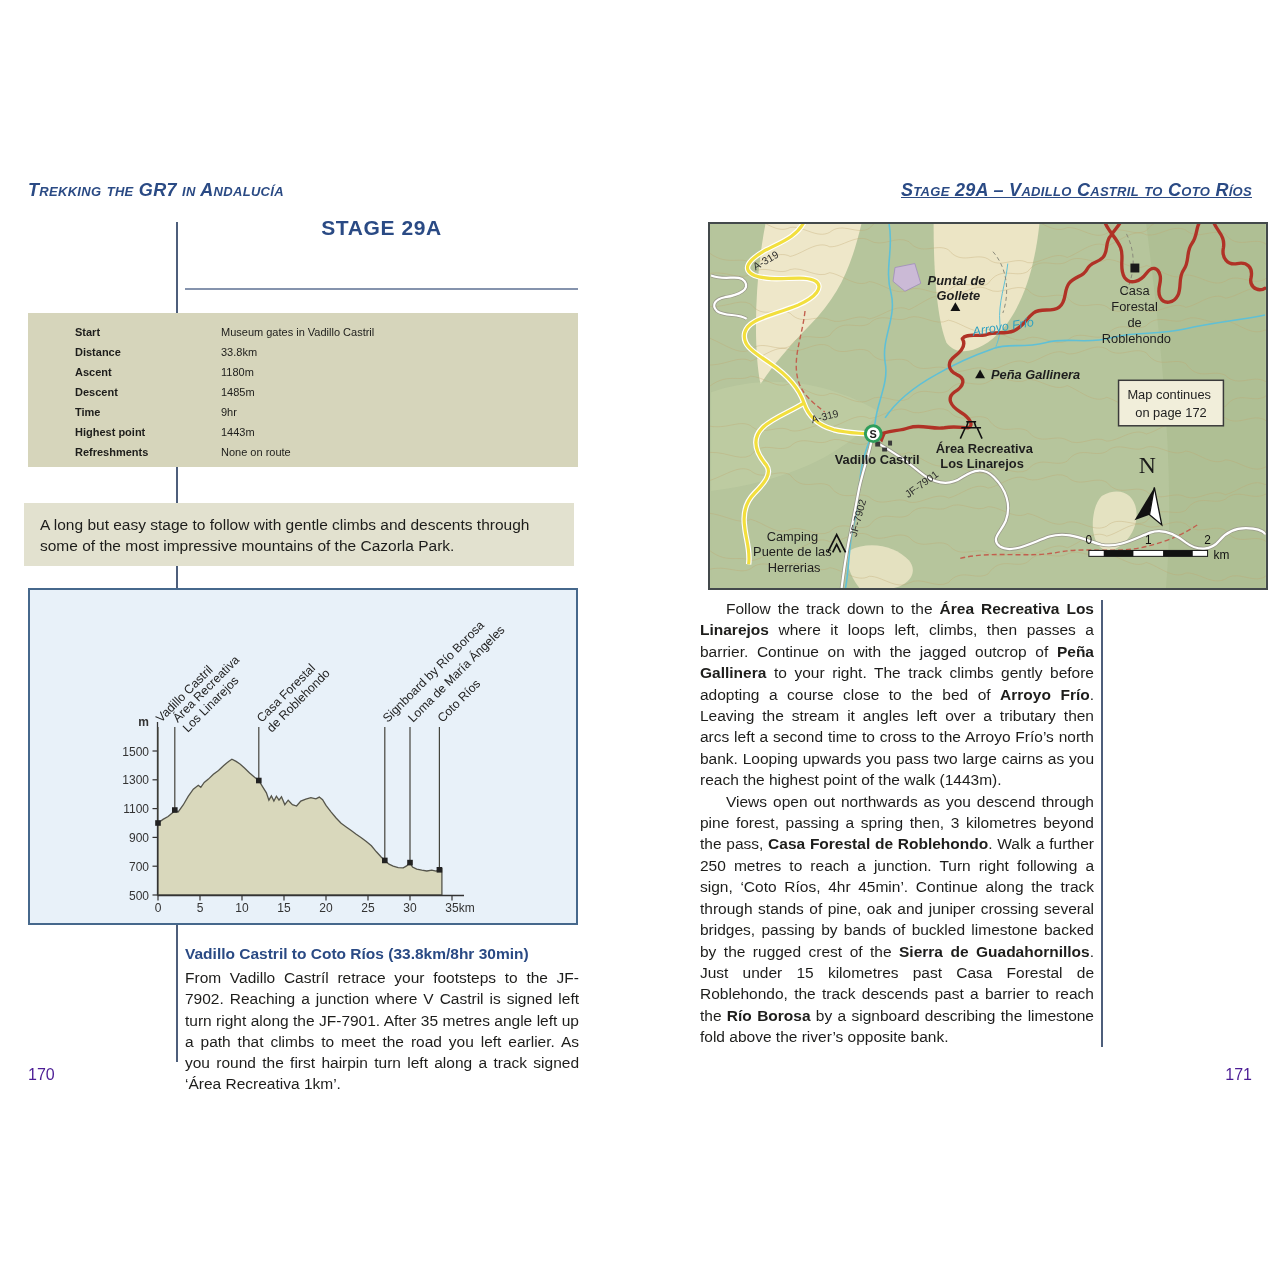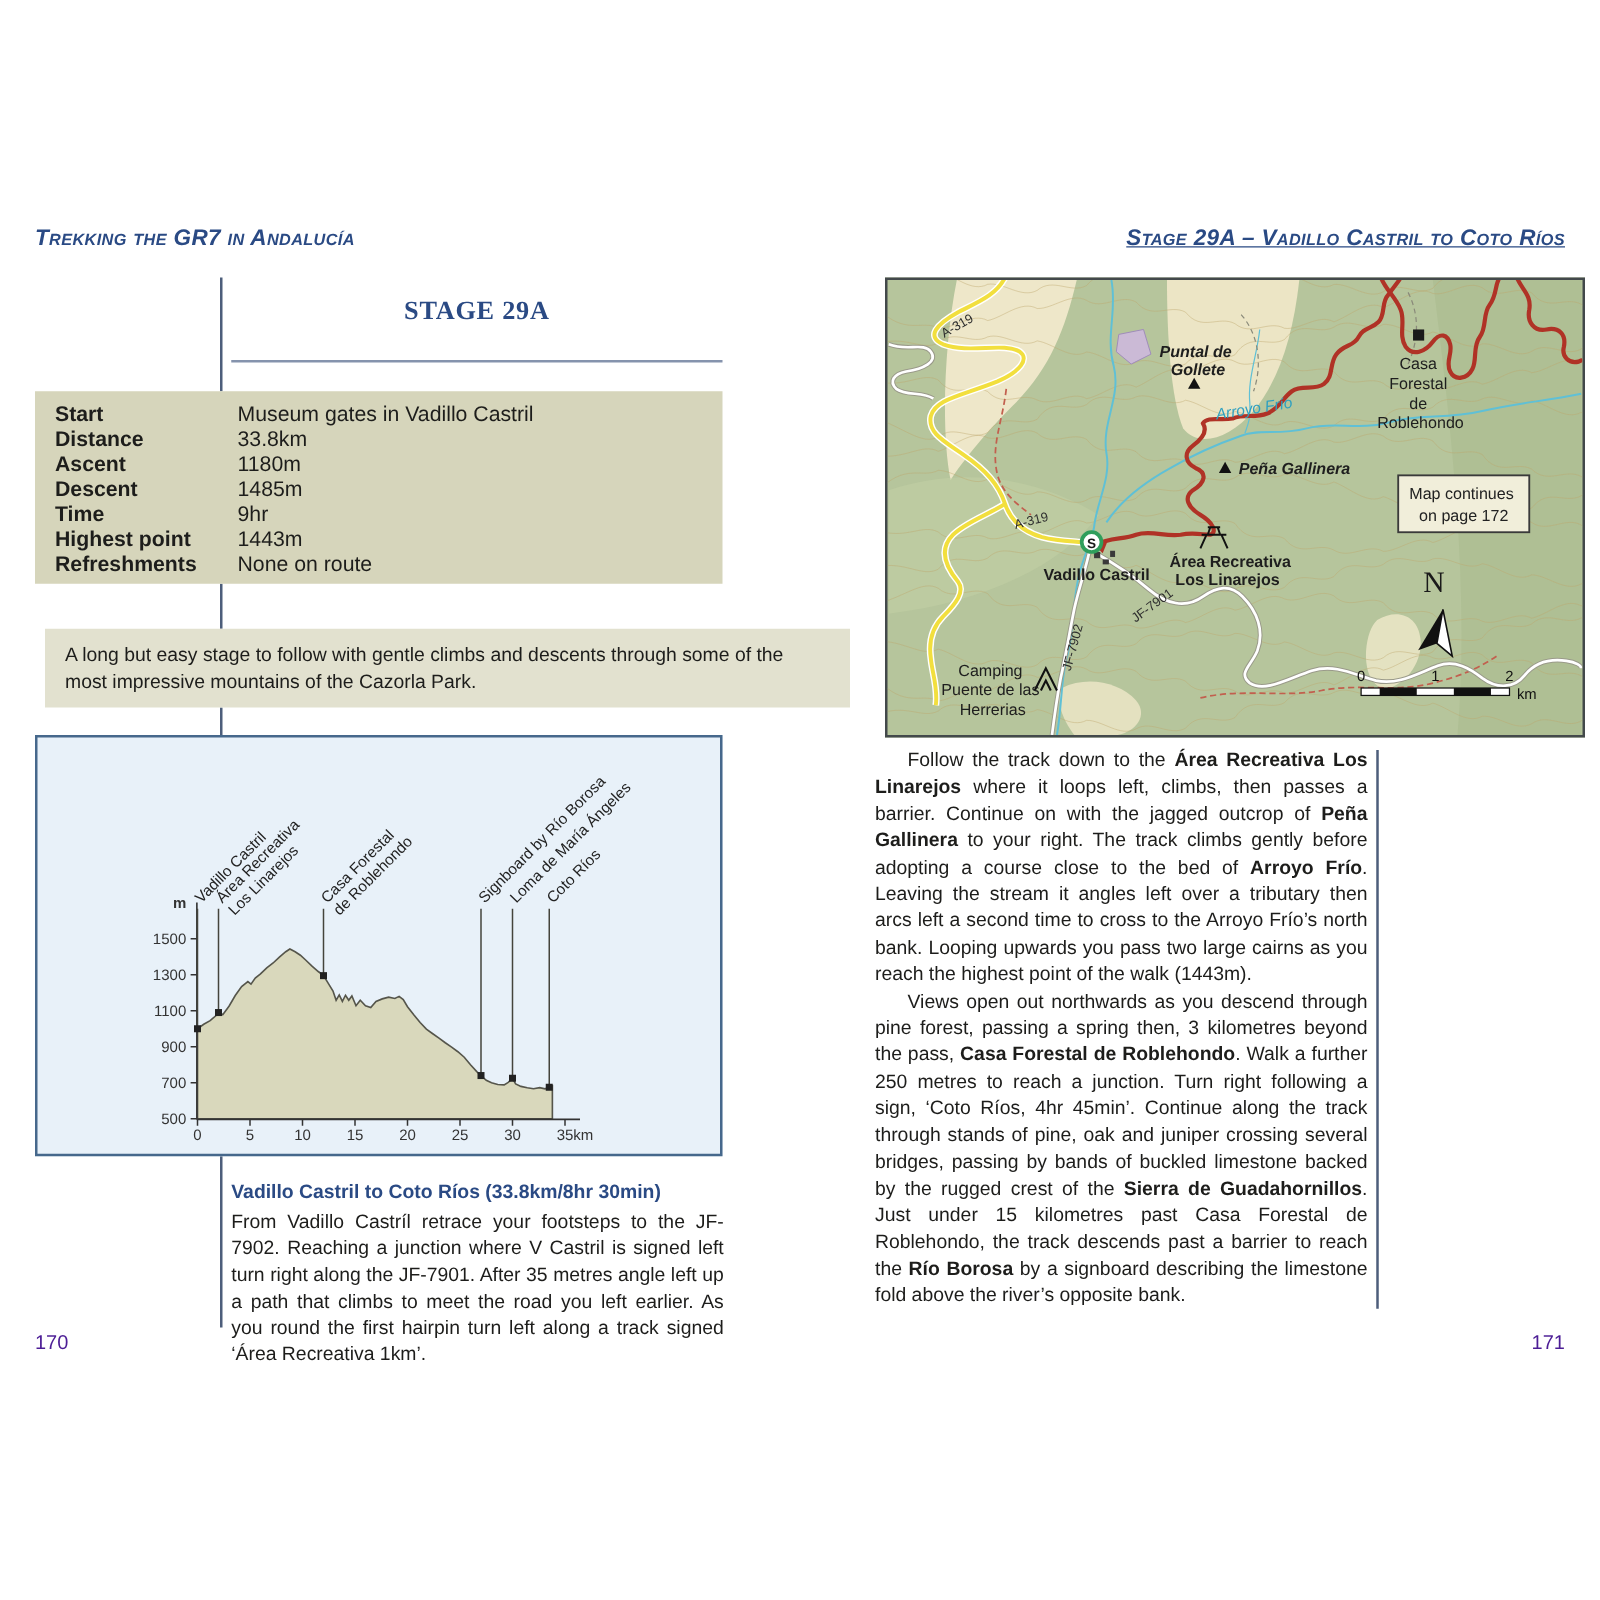--- a/index.html
+++ b/index.html
@@ -7,32 +7,32 @@
         font-family:"Liberation Sans",sans-serif;color:#1d1d1b;overflow:hidden;}
   .abs{position:absolute;}
   
   .run{position:absolute;top:180px;font-style:italic;font-weight:bold;font-variant:small-caps;
        color:#2a4a84;font-size:18px;letter-spacing:.3px;text-align:right;}
   #run-left{left:28px;}
   #run-right{right:28px;text-align:left;text-decoration:underline;}
   
   .vrule{position:absolute;width:2px;background:#4d5e7b;}
   
-  #stage-title{left:185px;top:236px;width:393px;text-align:center;color:#2a4a84;
-               font-weight:bold;font-size:21px;letter-spacing:.6px;font-family:Liberation Serif, serif;}
+  #stage-title{left:185px;top:216px;width:393px;text-align:center;color:#2a4a84;
+               font-weight:bold;font-size:21px;letter-spacing:.6px;}
   #stage-sub{left:185px;top:258px;width:393px;text-align:center;color:#2a4a84;
              font-style:italic;font-size:17.5px;}
   #stage-rule{left:185px;top:288px;width:393px;height:2px;background:#8593ad;}
   
   #info-box{left:28px;top:313px;width:550px;height:154px;background:#d6d5bb;
             box-sizing:border-box;padding:9px 0 0 16px;}
-  .info-row{display:flex;line-height:20px;font-size:17px;}
+  .info-row{display:flex;line-height:20px;font-size:11px;margin-left:31px;}
   .info-lbl{width:146px;font-weight:bold;}
   
-  #intro-box{left:36px;top:503px;width:644px;height:63px;background:#e2e1cf;
+  #intro-box{left:24px;top:503px;width:550px;height:63px;background:#e2e1cf;
              box-sizing:border-box;padding:11px 18px 0 16px;font-size:15.5px;line-height:21px;}
   
   #chart-box{left:28px;top:588px;width:550px;height:337px;background:#e8f1f9;
              border:2px solid #46688c;box-sizing:border-box;}
   #chart-svg .tick{font-size:12px;fill:#333;}
   #chart-svg .wp{font-size:12.3px;fill:#232323;}
   
   #section-head{left:185px;top:945px;width:395px;color:#2a4a84;font-weight:bold;font-size:15.5px;}
   #section-body{left:185px;top:967px;width:394px;font-size:15.5px;line-height:21.3px;text-align:justify;}
   

